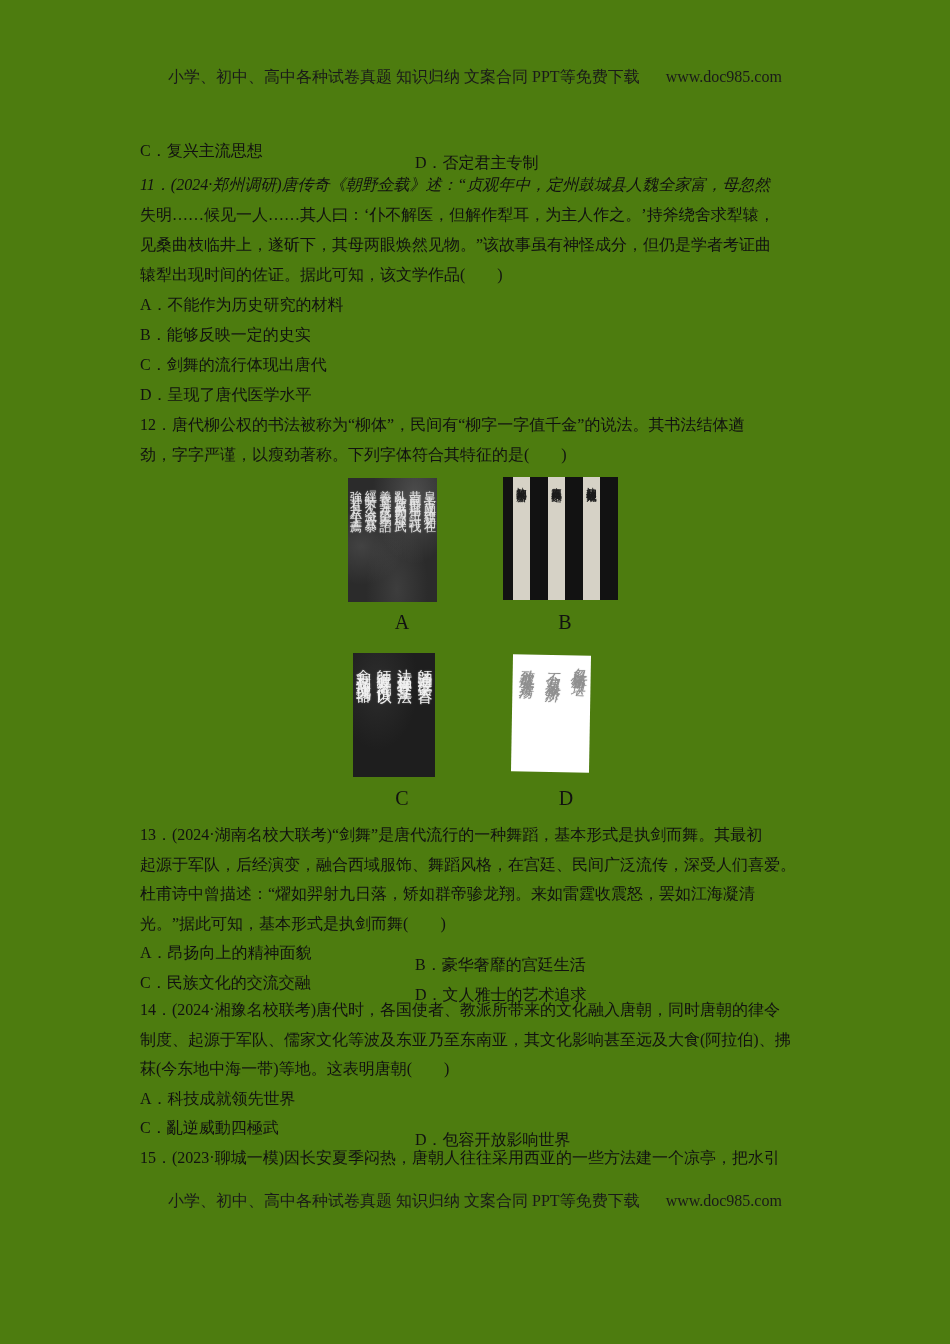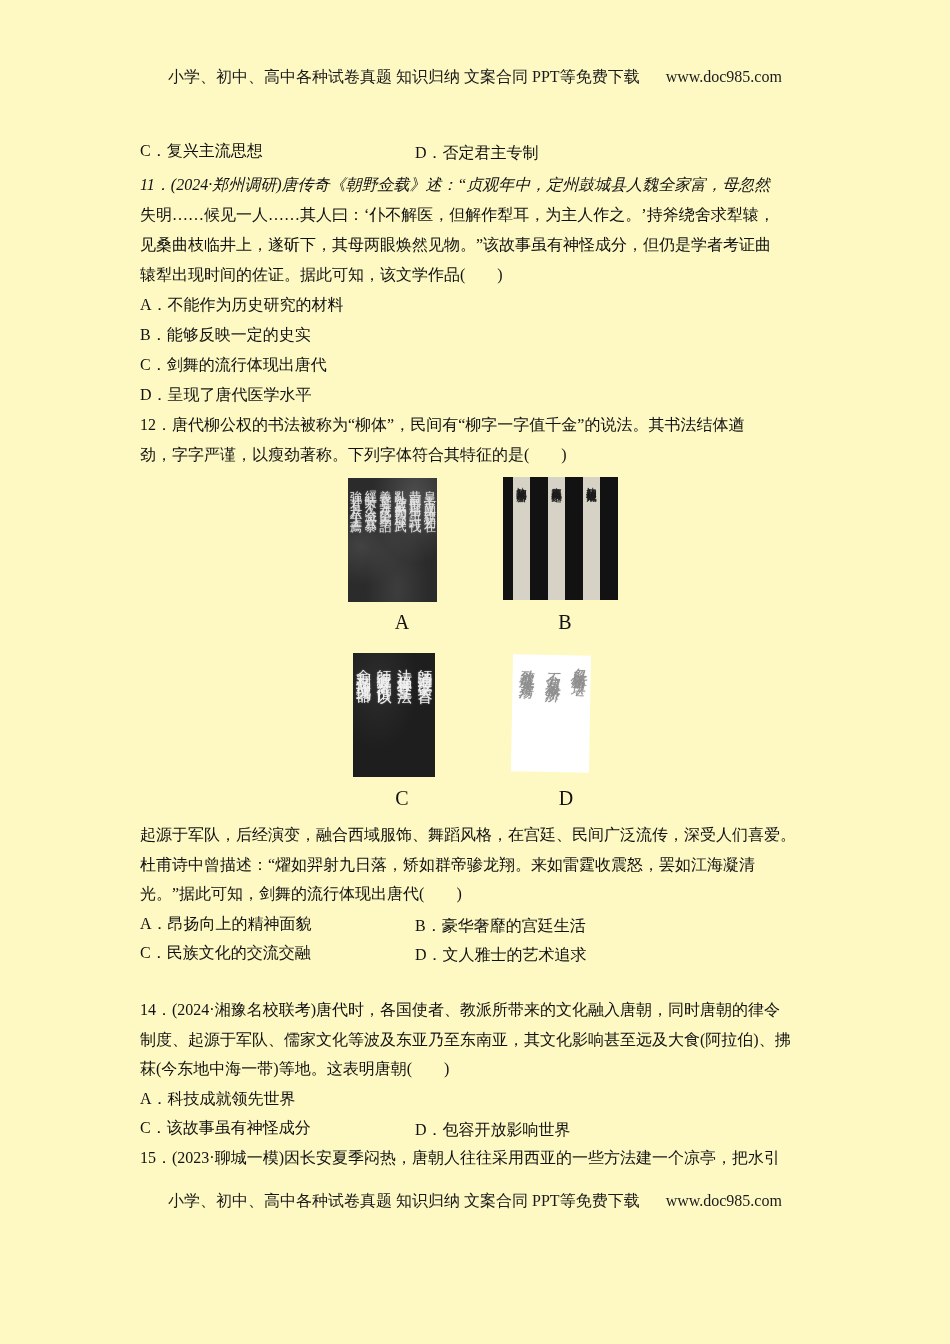--- a/index.html
+++ b/index.html
@@ -1,20 +1,20 @@
 <!DOCTYPE html>
 <html><head>
 <meta charset="utf-8">
 <style>
   html,body{margin:0;padding:0;background:#888;}
   .page{
     position:relative;
     width:950px;height:1344px;
     margin:0 auto;
-    background:#fef9c3;
+    background:#4d7c0f;
     font-family:"Liberation Serif","DejaVu Serif",serif;
     color:#111;
     overflow:hidden;
   }
   .banner{
     position:absolute;left:0;width:950px;
     text-align:center;font-size:16px;line-height:22px;
     color:#1a1a1a;white-space:nowrap;
   }
   .banner .url{margin-left:26px;}
@@ -25,21 +25,21 @@
   #block1{top:136px;}
   #block2{top:820px;}
   #block3{top:995px;}
   .line{
     position:relative;
     height:30px;line-height:30px;
     font-size:16px;white-space:nowrap;
   }
   #block2 .line,#block3 .line{height:29.5px;line-height:29.5px;}
   .gap-before{margin-top:4px;font-style:italic;}
-  .col2{position:absolute;left:275px;top:2px;}
+  .col2{position:absolute;left:275px;top:12px;}
 
   
   .callig{position:absolute;overflow:hidden;}
   .vtext{writing-mode:vertical-rl;}
   #imgA{
     left:348px;top:478px;width:89px;height:124px;
     background:
       radial-gradient(ellipse at 75% 15%, rgba(120,120,120,.45), transparent 45%),
       radial-gradient(ellipse at 15% 55%, rgba(110,110,110,.35), transparent 40%),
       radial-gradient(ellipse at 55% 90%, rgba(95,95,95,.35), transparent 45%),
@@ -145,42 +145,43 @@
     <div class="dc2">不知是冷熱所</div>
     <div class="dc3">致欲服大黃湯</div>
   </div>
 
   <div class="img-label" id="labA">A</div>
   <div class="img-label" id="labB">B</div>
   <div class="img-label" id="labC">C</div>
   <div class="img-label" id="labD">D</div>
 
   <div class="tblock" id="block2">
+    <div class="line">13．(2024·湖南名校大联考)“剑舞”是唐代流行的一种舞蹈，基本形式是执剑而舞。其最初</div>
     <div class="line">起源于军队，后经演变，融合西域服饰、舞蹈风格，在宫廷、民间广泛流传，深受人们喜爱。</div>
     <div class="line">杜甫诗中曾描述：“燿如羿射九日落，矫如群帝骖龙翔。来如雷霆收震怒，罢如江海凝清</div>
-    <div class="line">光。”据此可知，剑舞的流行体现出唐代(　　)</div>
+    <div class="line">光。”据此可知，基本形式是执剑而舞(　　)</div>
     <div class="line">
       <span>A．昂扬向上的精神面貌</span>
       <span class="col2">B．豪华奢靡的宫廷生活</span>
     </div>
     <div class="line">
       <span>C．民族文化的交流交融</span>
       <span class="col2">D．文人雅士的艺术追求</span>
     </div>
   </div>
 
   <div class="tblock" id="block3">
     <div class="line">14．(2024·湘豫名校联考)唐代时，各国使者、教派所带来的文化融入唐朝，同时唐朝的律令</div>
     <div class="line">制度、起源于军队、儒家文化等波及东亚乃至东南亚，其文化影响甚至远及大食(阿拉伯)、拂</div>
     <div class="line">菻(今东地中海一带)等地。这表明唐朝(　　)</div>
     <div class="line">
       <span>A．科技成就领先世界</span>
     </div>
     <div class="line">
-      <span>C．该故事虽有神怪成分</span>
+      <span>C．亂逆威動四極武</span>
       <span class="col2">D．包容开放影响世界</span>
     </div>
     <div class="line">15．(2023·聊城一模)因长安夏季闷热，唐朝人往往采用西亚的一些方法建一个凉亭，把水引</div>
   </div>
 
   <div class="banner" id="banner-bottom">
     <span>小学、初中、高中各种试卷真题 知识归纳 文案合同 PPT等免费下载</span><span class="url">www.doc985.com</span>
   </div>
 
 </div>

